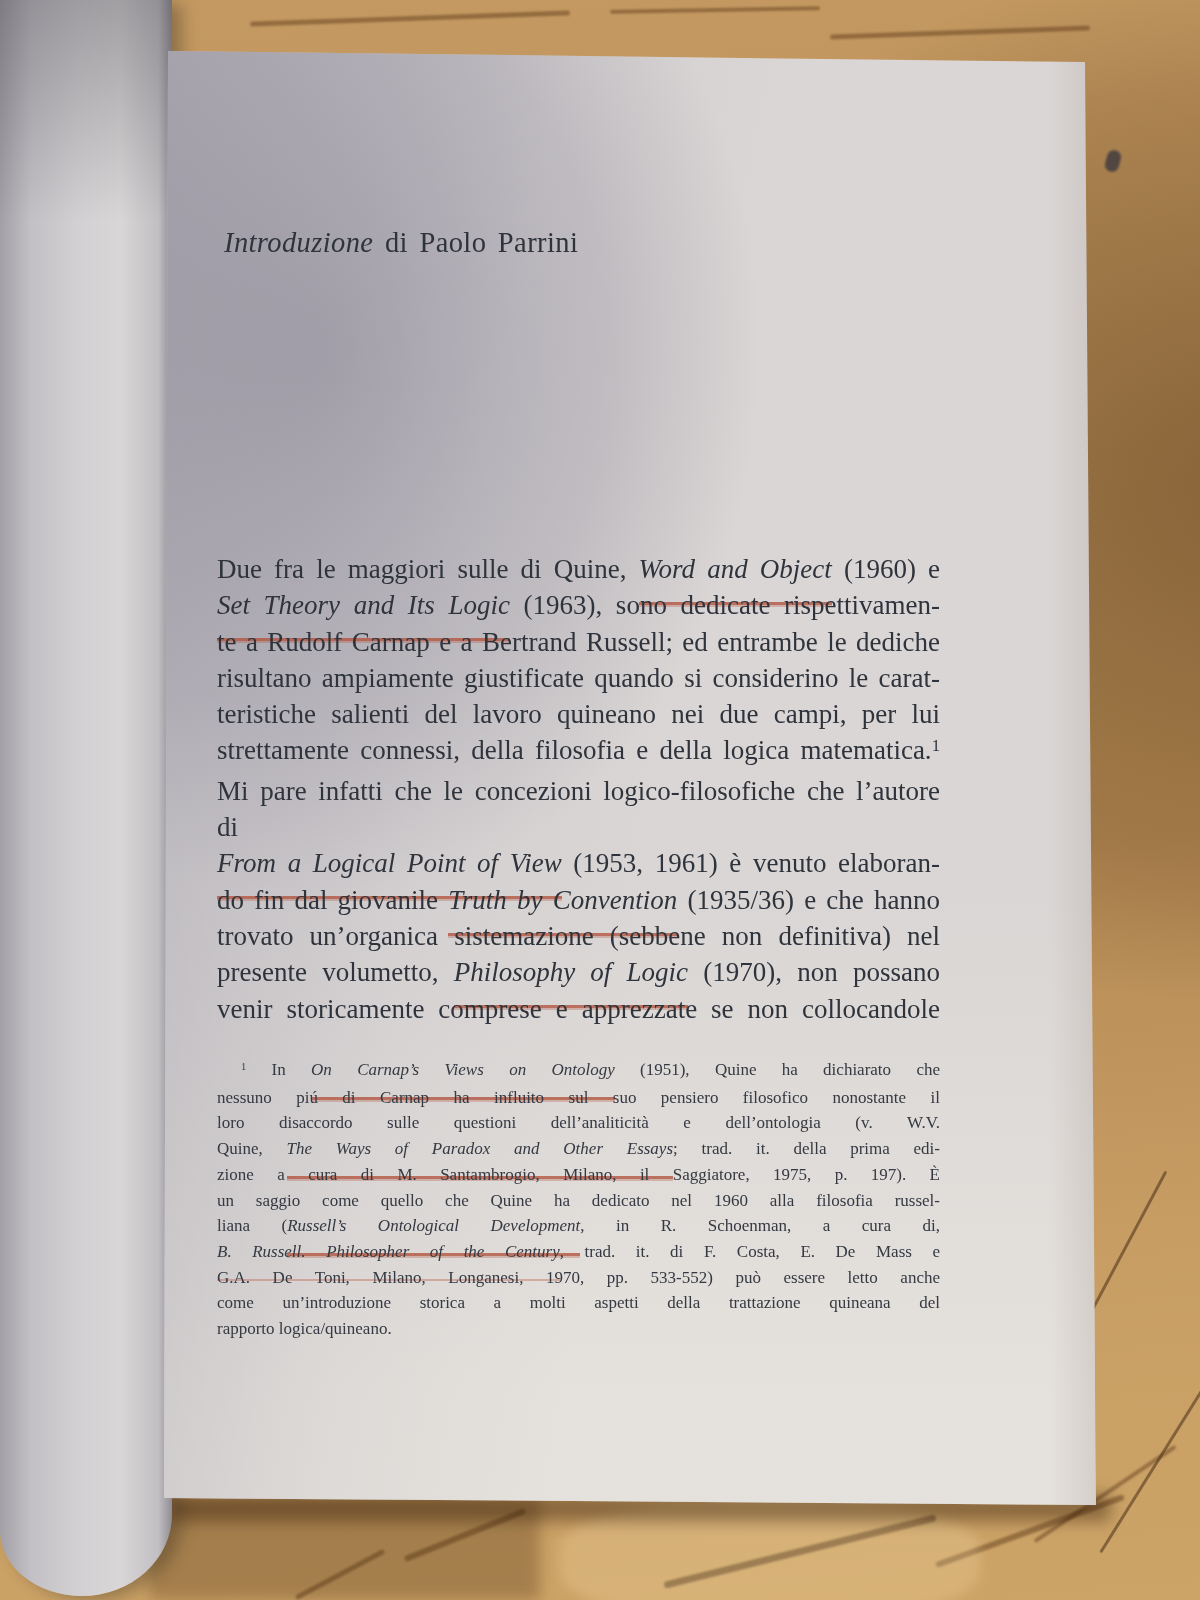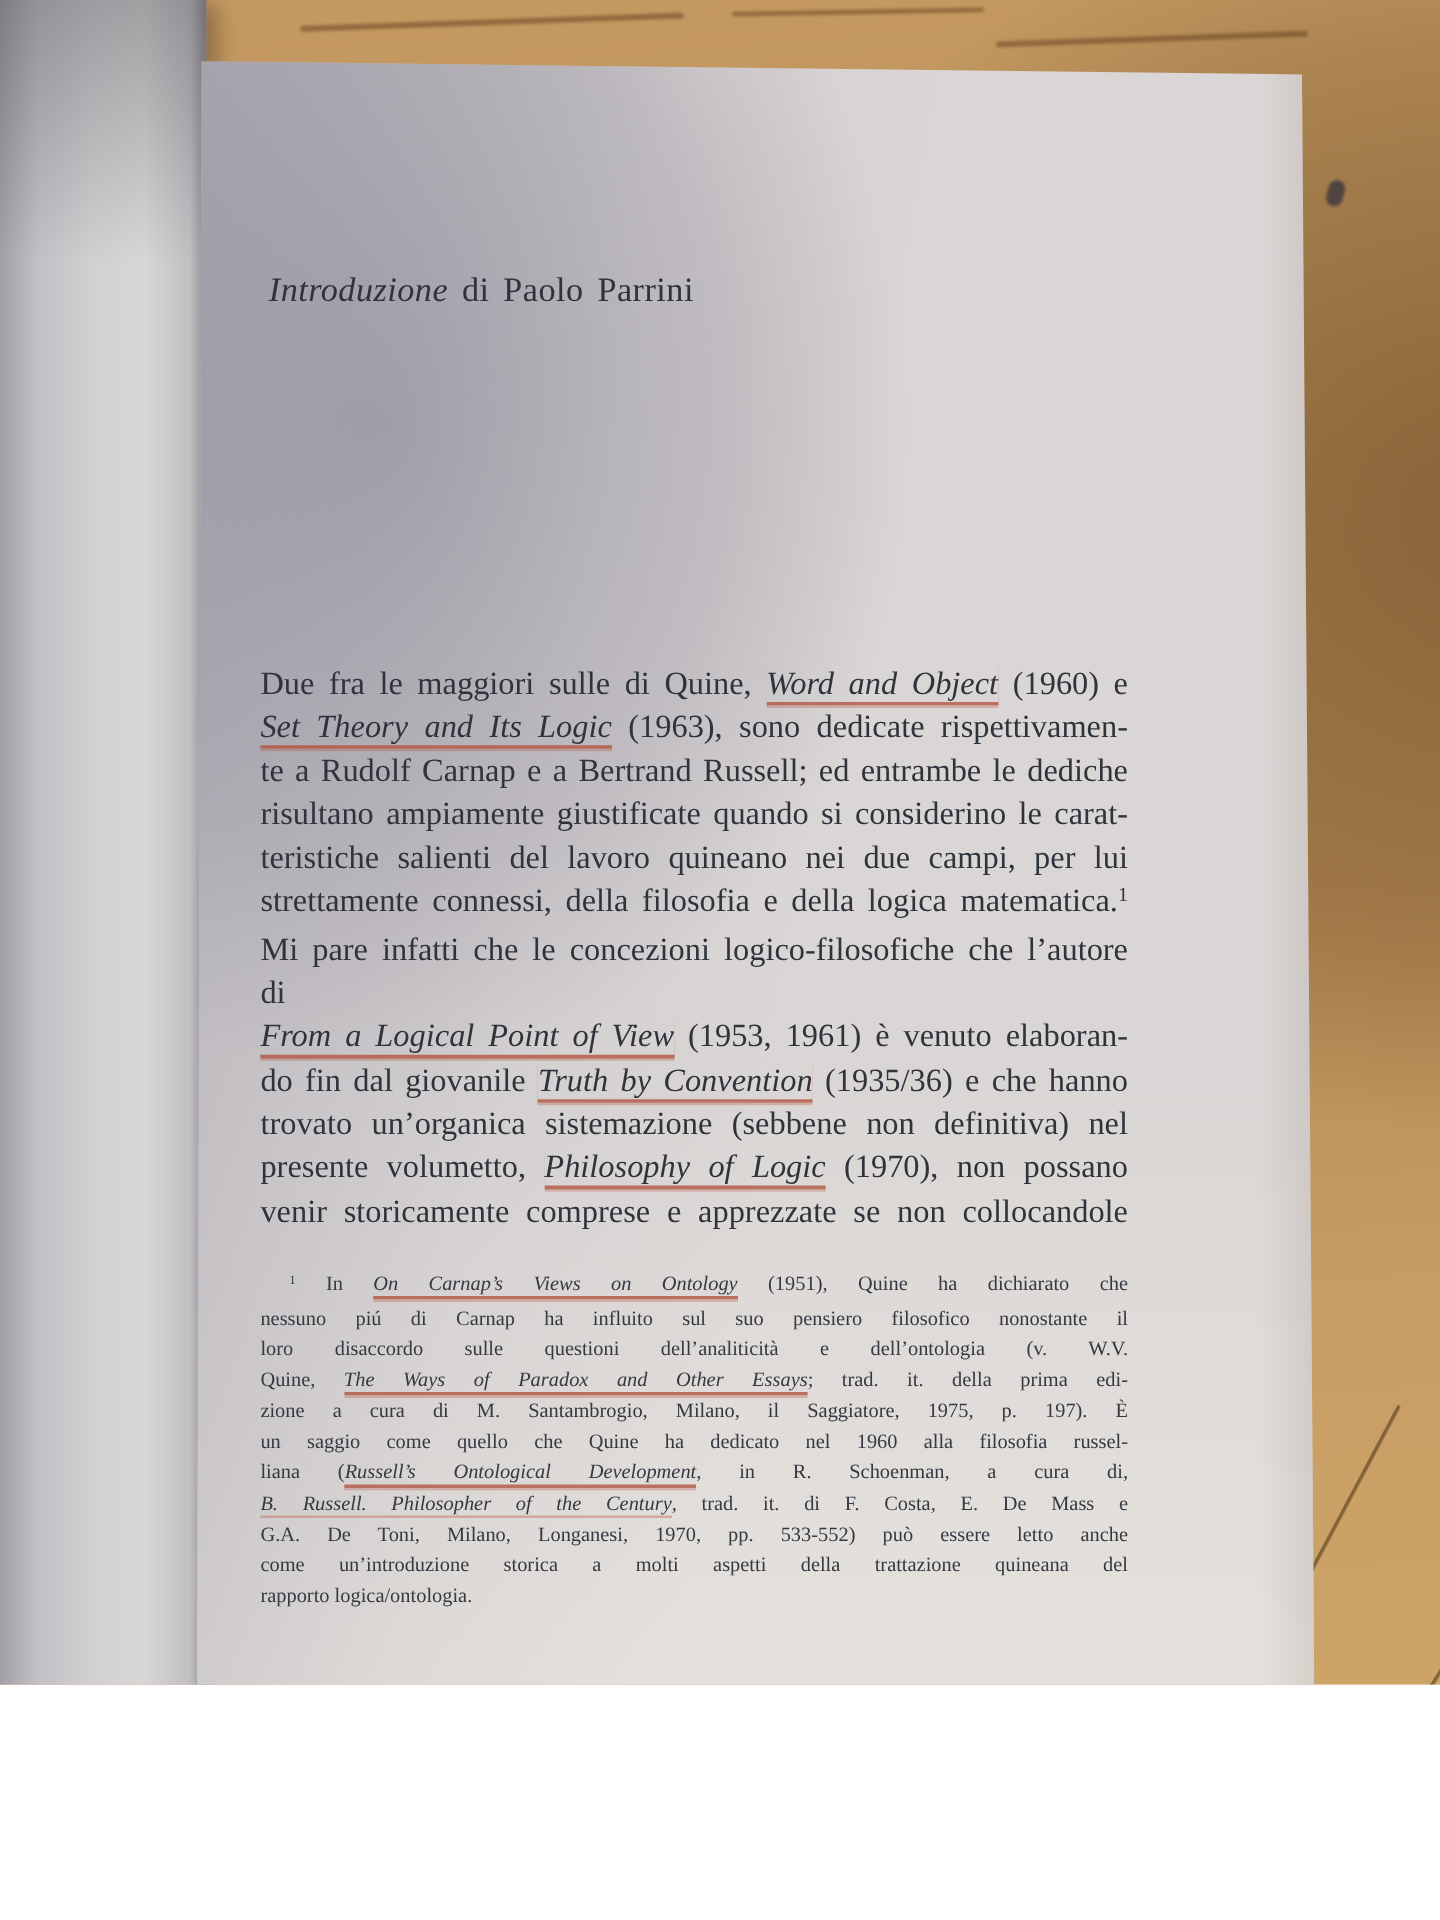--- a/index.html
+++ b/index.html
@@ -1,17 +1,17 @@
 <!DOCTYPE html>
 <html><head>
 <meta charset="utf-8">
 <style>
   html,body{margin:0;padding:0;}
   #stage{
-    position:relative; width:1200px; height:1404px; overflow:hidden;
+    position:relative; width:1200px; height:1600px; overflow:hidden;
     font-family:"Liberation Serif", serif;
     background:
       radial-gradient(ellipse 900px 700px at 105% 30%, rgba(70,45,18,.45), rgba(70,45,18,.18) 55%, rgba(0,0,0,0) 75%),
       linear-gradient(175deg, #c59a62 0%, #bd9159 30%, #b68a54 55%, #c79d64 78%, #cda467 100%);
   }
   .streak{position:absolute; background:rgba(86,52,20,.45); border-radius:8px; filter:blur(1.3px);}
   .scratch{position:absolute; background:rgba(60,36,14,.5); border-radius:4px; filter:blur(.6px);}
   .wood-light{position:absolute; background:rgba(255,230,180,.22); filter:blur(6px); border-radius:40%;}
   #bottom-dark{position:absolute; left:150px; top:1495px; width:390px; height:105px;
     background:rgba(75,46,17,.30); filter:blur(7px);}
@@ -41,21 +41,21 @@
   .txt{position:absolute; color:#2f343c;}
   #heading{left:64px; top:181px; font-size:28.5px; letter-spacing:.4px; word-spacing:4px;}
   #body-block{left:57px; top:505px; width:723px; font-size:27px; line-height:36.3px; word-spacing:1.5px;}
   #footnote-block{left:57px; top:1011px; width:723px; font-size:17px; line-height:25.7px; color:#343942;}
   #pagenum{left:57px; top:1292px; width:723px; text-align:center; font-size:21px;
     letter-spacing:3px; color:#3a4049; font-weight:bold;}
   .line{white-space:normal;}
   .just{text-align:justify; text-align-last:justify;}
   .ind{text-indent:24px;}
   .it{font-style:italic;}
-  .ul{border-bottom:3px solid rgba(178,82,60,.78); box-shadow:0 2px 0 rgba(178,82,60,.30); padding-bottom:1px;}
+  .ul{border-bottom:3px solid rgba(178,82,60,.78); box-shadow:0 2px 0 rgba(178,82,60,.30); padding-bottom:18px;}
   .ul-light{border-bottom:2px solid rgba(190,100,80,.42); box-shadow:none;}
   .sup{font-size:.62em; position:relative; top:-.5em; letter-spacing:0;}
 </style>
 </head>
 <body>
 
 <div id="stage">
 
   <div class="streak" style="left:250px; top:16px; width:320px; height:5px; transform:rotate(-2deg);"></div>
   <div class="streak" style="left:610px; top:8px; width:210px; height:4px; transform:rotate(-1deg);"></div>
@@ -101,18 +101,18 @@
         <div class="line just ind"><span class="sup">1</span><span> In </span><span class="it ul">On Carnap’s Views on Ontology</span><span> (1951), Quine ha dichiarato che</span></div>
         <div class="line just"><span>nessuno piú di Carnap ha influito sul suo pensiero filosofico nonostante il</span></div>
         <div class="line just"><span>loro disaccordo sulle questioni dell’analiticità e dell’ontologia (v. W.V.</span></div>
         <div class="line just"><span>Quine, </span><span class="it ul">The Ways of Paradox and Other Essays</span><span>; trad. it. della prima edi-</span></div>
         <div class="line just"><span>zione a cura di M. Santambrogio, Milano, il Saggiatore, 1975, p. 197). È</span></div>
         <div class="line just"><span>un saggio come quello che Quine ha dedicato nel 1960 alla filosofia russel-</span></div>
         <div class="line just"><span>liana (</span><span class="it ul">Russell’s Ontological Development</span><span>, in R. Schoenman, a cura di,</span></div>
         <div class="line just"><span class="it ul ul-light">B. Russell. Philosopher of the Century</span><span>, trad. it. di F. Costa, E. De Mass e</span></div>
         <div class="line just"><span>G.A. De Toni, Milano, Longanesi, 1970, pp. 533-552) può essere letto anche</span></div>
         <div class="line just"><span>come un’introduzione storica a molti aspetti della trattazione quineana del</span></div>
-        <div class="line"><span>rapporto logica/ontologia.</span></div>
+        <div class="line"><span>rapporto logica/quineano.</span></div>
       </div>
 
 
   </div>
 </div>
 
 </body></html>

